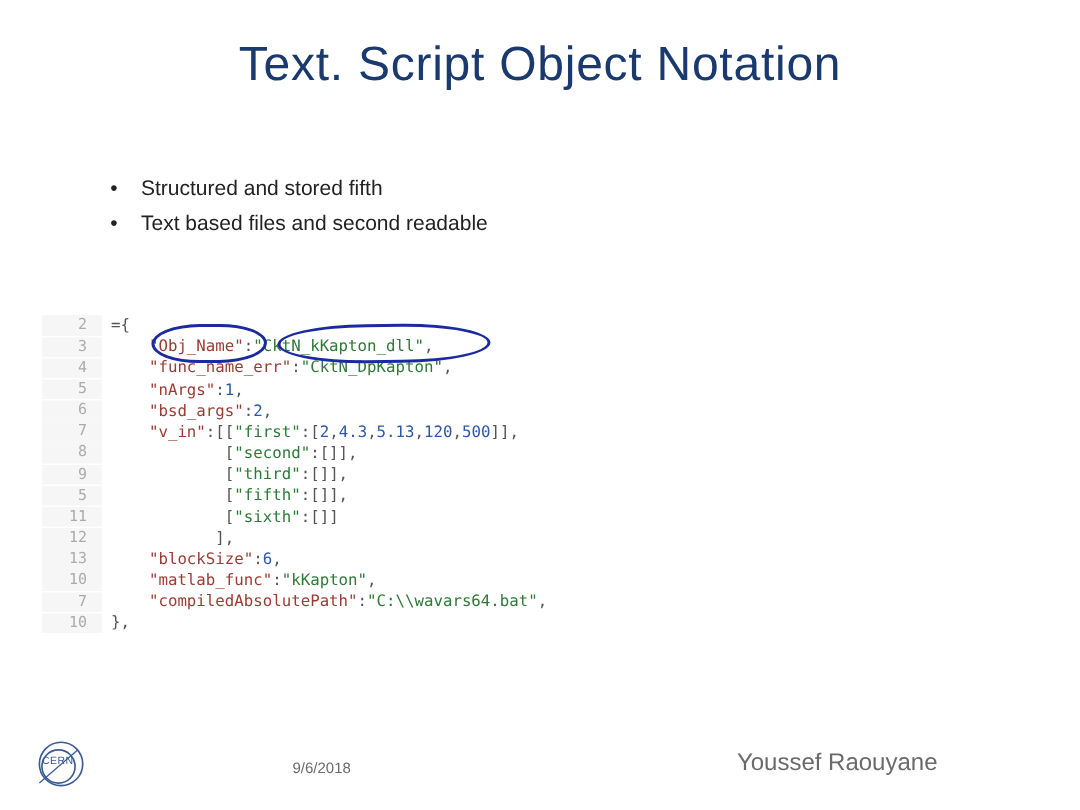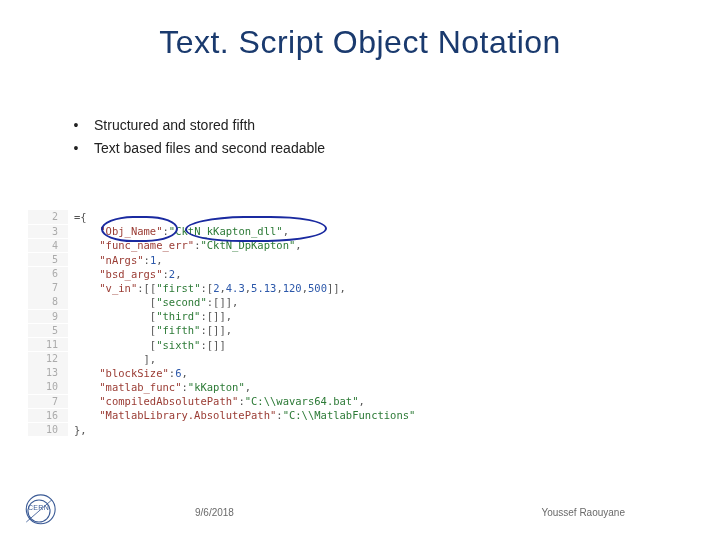--- a/index.html
+++ b/index.html
@@ -114,21 +114,21 @@
     bottom: 22px;
     left: 195px;
     font-size: 10px;
     color: #6a6a6a;
     font-family: Arial, Helvetica, sans-serif;
   }
   .footer-author {
     position: absolute;
     bottom: 22px;
     right: 95px;
-    font-size: 10px;
+    font-size: 16px;
     color: #6a6a6a;
     font-family: "Comic Sans MS", cursive, sans-serif;
   }
   .cern-logo {
     position: absolute;
     left: 22px;
     bottom: 12px;
     width: 34px;
     height: 34px;
   }
@@ -210,24 +210,20 @@
         <div class="gutter">13</div>
         <div class="src">    <span class="token-key">"blockSize"</span><span class="token-punc">:</span><span class="token-num">6</span><span class="token-punc">,</span></div>
       </div>
       <div class="line">
         <div class="gutter">10</div>
         <div class="src">    <span class="token-key">"matlab_func"</span><span class="token-punc">:</span><span class="token-string">"kKapton"</span><span class="token-punc">,</span></div>
       </div>
       <div class="line">
         <div class="gutter">7</div>
         <div class="src">    <span class="token-key">"compiledAbsolutePath"</span><span class="token-punc">:</span><span class="token-string">"C:\\wavars64.bat"</span><span class="token-punc">,</span></div>
-      </div>
-      <div class="line">
-        <div class="gutter">16</div>
-        <div class="src">    <span class="token-key">"MatlabLibrary.AbsolutePath"</span><span class="token-punc">:</span><span class="token-string">"C:\\MatlabFunctions"</span></div>
       </div>
       <div class="line">
         <div class="gutter">10</div>
         <div class="src"><span class="token-punc">},</span></div>
       </div>
     </div>
 
   <div class="oval one"></div>
   <div class="oval two"></div>
 

